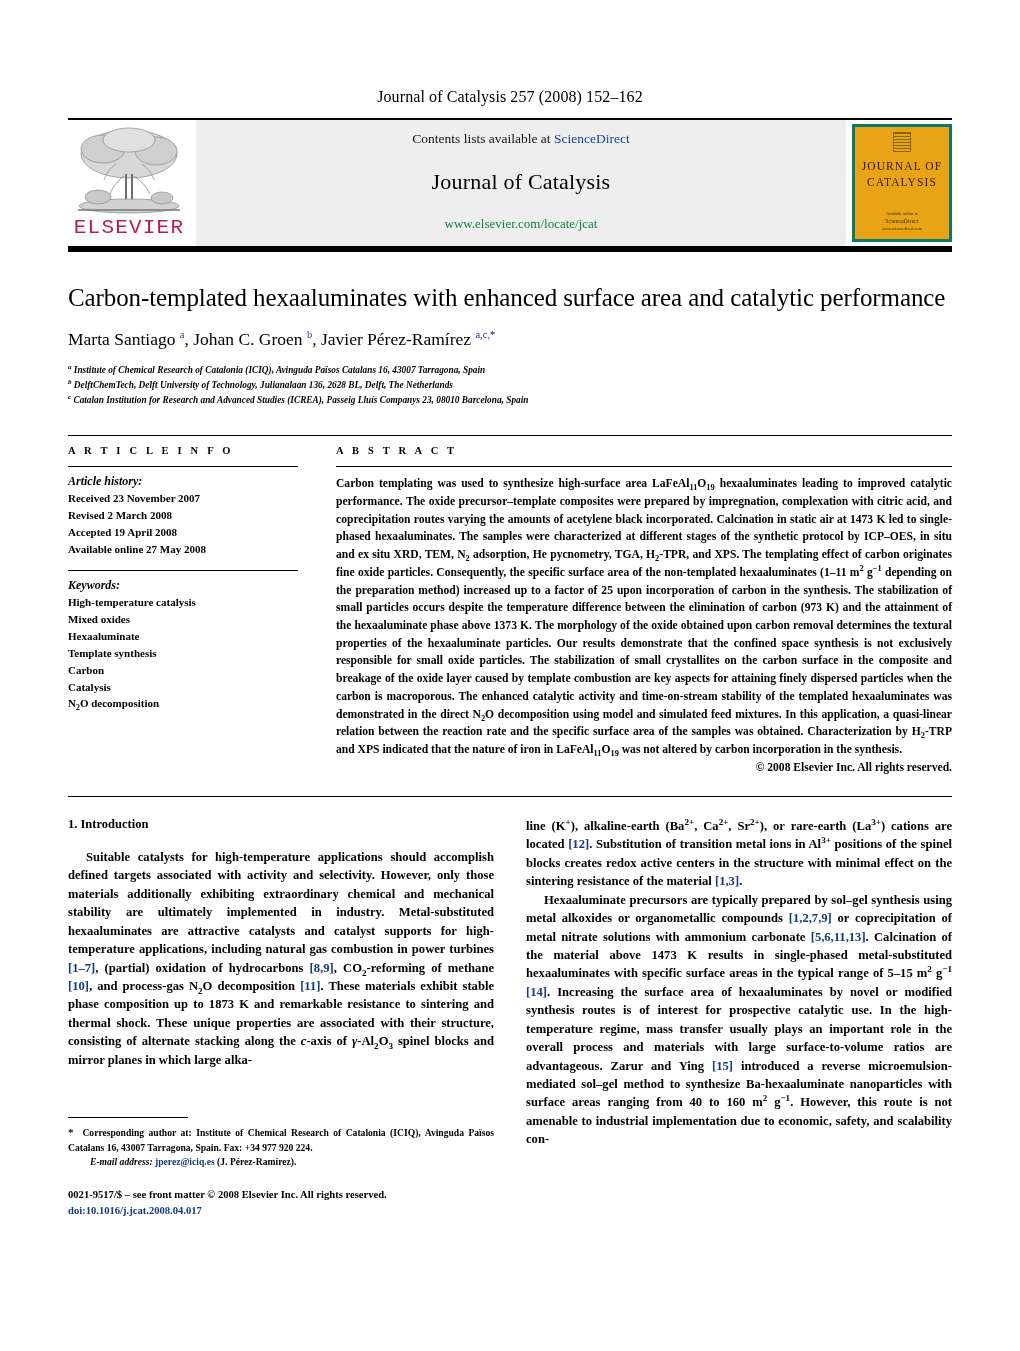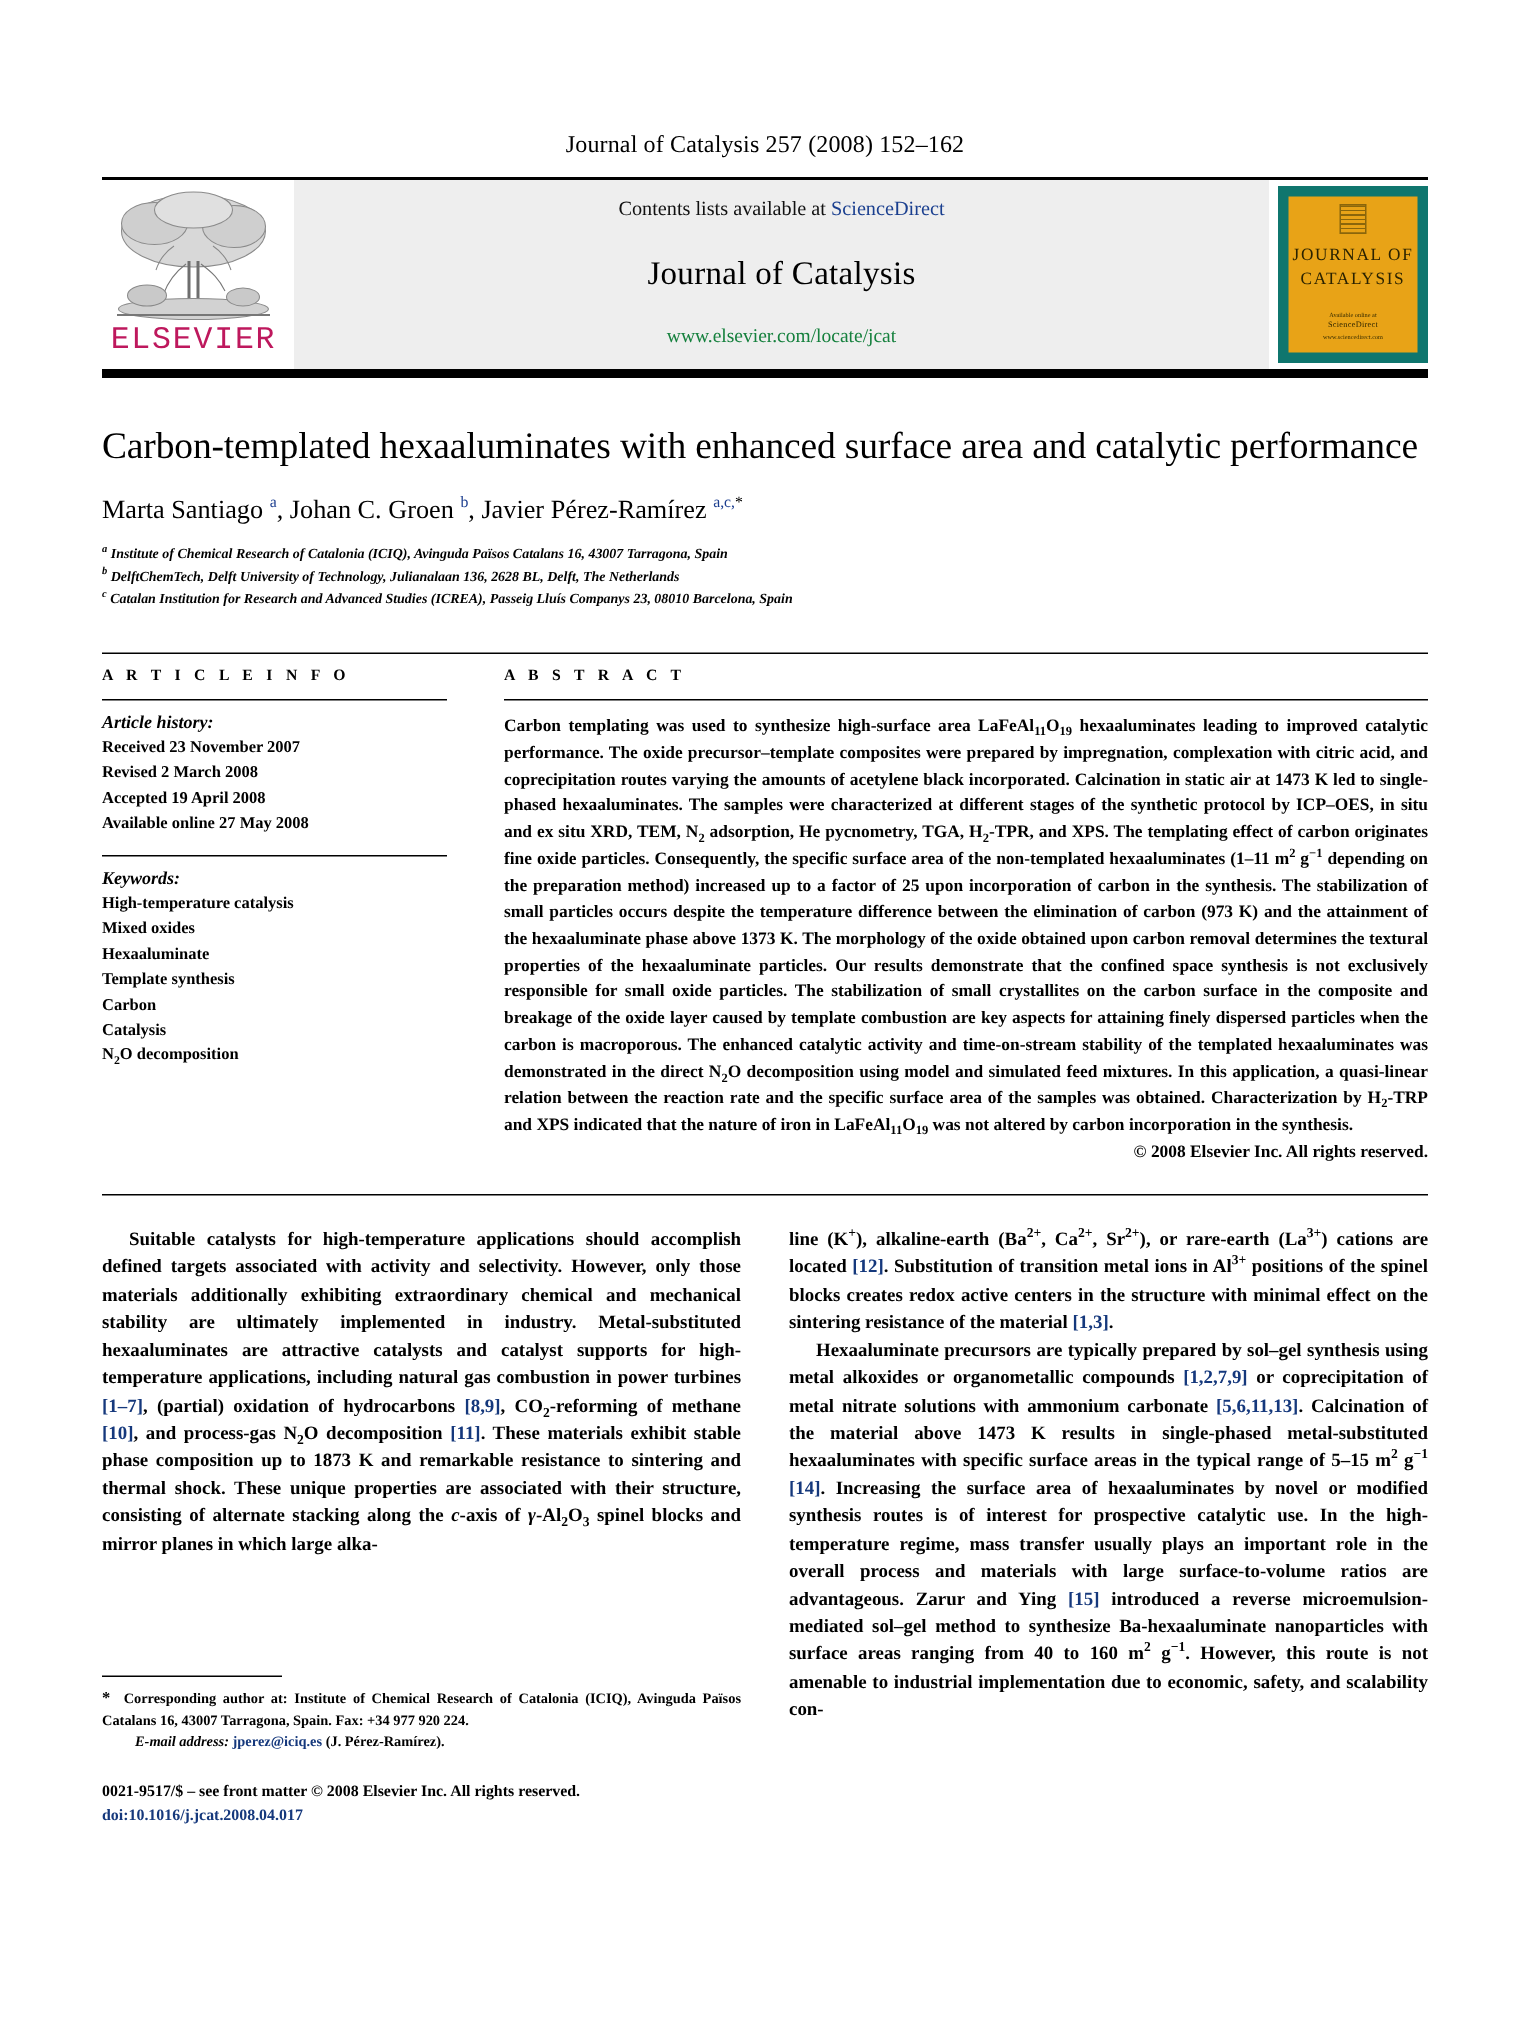--- a/index.html
+++ b/index.html
@@ -85,21 +85,21 @@
     color: #000000;
   }
   .jcat-url {
     font-size: 13px;
     color: #15803d;
   }
   .cover-box {
     width: 100px;
     flex: 0 0 100px;
     background: #E8A317;
-    border: 7px solid #0f766e;
+    border: 3px solid #0f766e;
     box-sizing: border-box;
     display: flex;
     flex-direction: column;
     align-items: center;
     position: relative;
     margin: 4px 0 4px 0;
     font-family: "Liberation Serif", serif;
   }
   .cover-crest {
     width: 16px; height: 18px;
@@ -345,20 +345,21 @@
     <div class="col-abstract">
       <div class="sec-label">A B S T R A C T</div>
       <div class="abs-rule"></div>
       <div class="abs-text">Carbon templating was used to synthesize high-surface area LaFeAl<sub>11</sub>O<sub>19</sub> hexaaluminates leading to improved catalytic performance. The oxide precursor–template composites were prepared by impregnation, complexation with citric acid, and coprecipitation routes varying the amounts of acetylene black incorporated. Calcination in static air at 1473 K led to single-phased hexaaluminates. The samples were characterized at different stages of the synthetic protocol by ICP–OES, in situ and ex situ XRD, TEM, N<sub>2</sub> adsorption, He pycnometry, TGA, H<sub>2</sub>-TPR, and XPS. The templating effect of carbon originates fine oxide particles. Consequently, the specific surface area of the non-templated hexaaluminates (1–11 m<sup>2</sup> g<sup>−1</sup> depending on the preparation method) increased up to a factor of 25 upon incorporation of carbon in the synthesis. The stabilization of small particles occurs despite the temperature difference between the elimination of carbon (973 K) and the attainment of the hexaaluminate phase above 1373 K. The morphology of the oxide obtained upon carbon removal determines the textural properties of the hexaaluminate particles. Our results demonstrate that the confined space synthesis is not exclusively responsible for small oxide particles. The stabilization of small crystallites on the carbon surface in the composite and breakage of the oxide layer caused by template combustion are key aspects for attaining finely dispersed particles when the carbon is macroporous. The enhanced catalytic activity and time-on-stream stability of the templated hexaaluminates was demonstrated in the direct N<sub>2</sub>O decomposition using model and simulated feed mixtures. In this application, a quasi-linear relation between the reaction rate and the specific surface area of the samples was obtained. Characterization by H<sub>2</sub>-TRP and XPS indicated that the nature of iron in LaFeAl<sub>11</sub>O<sub>19</sub> was not altered by carbon incorporation in the synthesis.</div>
       <div class="abs-copy">© 2008 Elsevier Inc. All rights reserved.</div>
     </div>
   </div>
 
   <div class="body-wrap">
     <div class="col">
+      <h2 class="sec">1. Introduction</h2>
       <p class="body">Suitable catalysts for high-temperature applications should accomplish defined targets associated with activity and selectivity. However, only those materials additionally exhibiting extraordinary chemical and mechanical stability are ultimately implemented in industry. Metal-substituted hexaaluminates are attractive catalysts and catalyst supports for high-temperature applications, including natural gas combustion in power turbines <span class="ref">[1–7]</span>, (partial) oxidation of hydrocarbons <span class="ref">[8,9]</span>, CO<sub>2</sub>-reforming of methane <span class="ref">[10]</span>, and process-gas N<sub>2</sub>O decomposition <span class="ref">[11]</span>. These materials exhibit stable phase composition up to 1873 K and remarkable resistance to sintering and thermal shock. These unique properties are associated with their structure, consisting of alternate stacking along the <i>c</i>-axis of <i>γ</i>-Al<sub>2</sub>O<sub>3</sub> spinel blocks and mirror planes in which large alka-</p>
     </div>
     <div class="col">
       <p class="body cont">line (K<sup>+</sup>), alkaline-earth (Ba<sup>2+</sup>, Ca<sup>2+</sup>, Sr<sup>2+</sup>), or rare-earth (La<sup>3+</sup>) cations are located <span class="ref">[12]</span>. Substitution of transition metal ions in Al<sup>3+</sup> positions of the spinel blocks creates redox active centers in the structure with minimal effect on the sintering resistance of the material <span class="ref">[1,3]</span>.</p>
       <p class="body">Hexaaluminate precursors are typically prepared by sol–gel synthesis using metal alkoxides or organometallic compounds <span class="ref">[1,2,7,9]</span> or coprecipitation of metal nitrate solutions with ammonium carbonate <span class="ref">[5,6,11,13]</span>. Calcination of the material above 1473 K results in single-phased metal-substituted hexaaluminates with specific surface areas in the typical range of 5–15 m<sup>2</sup> g<sup>−1</sup> <span class="ref">[14]</span>. Increasing the surface area of hexaaluminates by novel or modified synthesis routes is of interest for prospective catalytic use. In the high-temperature regime, mass transfer usually plays an important role in the overall process and materials with large surface-to-volume ratios are advantageous. Zarur and Ying <span class="ref">[15]</span> introduced a reverse microemulsion-mediated sol–gel method to synthesize Ba-hexaaluminate nanoparticles with surface areas ranging from 40 to 160 m<sup>2</sup> g<sup>−1</sup>. However, this route is not amenable to industrial implementation due to economic, safety, and scalability con-</p>
     </div>
   </div>
 
   <div class="footnote-area">
     <div class="fn-rule"></div>

